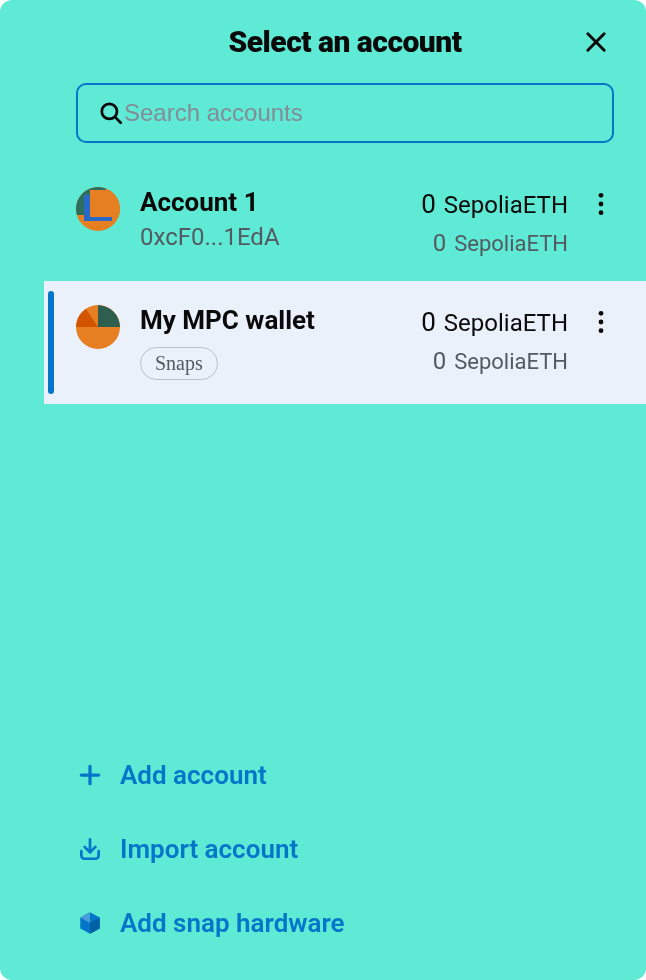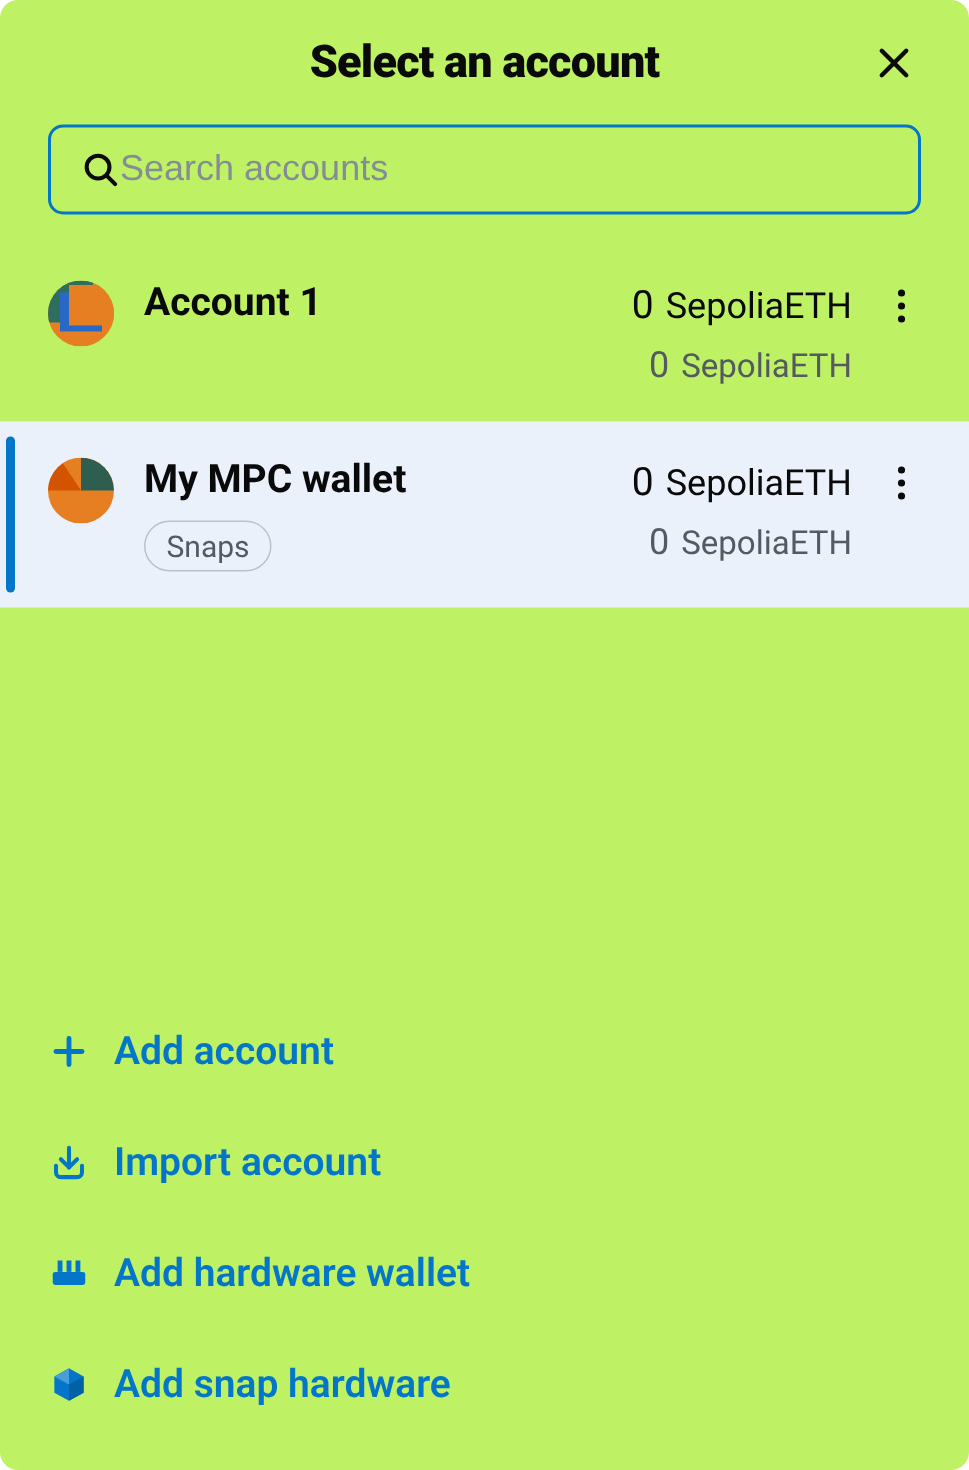--- a/index.html
+++ b/index.html
@@ -13,23 +13,24 @@
       background: #fff;
       width: 646px;
       height: 980px;
       overflow: hidden;
     }
     
     .modal {
       width: 100%;
       height: 100%;
       border-radius: 12px;
-      background: #bef264;
+      background: #5eead4;
       display: flex;
       flex-direction: column;
+      padding-left: 44px;
     }
     
     .header {
       display: flex;
       align-items: center;
       justify-content: center;
       padding: 24px 32px;
       position: relative;
     }
     
@@ -133,20 +134,21 @@
     .account-address {
       font-size: 24px;
       color: #535a61;
       font-weight: 400;
     }
     
     .account-badges {
       display: flex;
       gap: 8px;
       margin-top: 6px;
+      font-family: Liberation Serif, serif;
     }
     
     .badge {
       display: inline-block;
       padding: 4px 14px;
       border: 1.5px solid #bbc0c5;
       border-radius: 18px;
       font-size: 20px;
       color: #535a61;
       font-weight: 400;
@@ -256,20 +258,21 @@
       <div class="avatar">
         <svg width="44" height="44" viewBox="0 0 44 44">
           <rect width="44" height="44" fill="#e67e22"></rect>
           <polygon points="0,0 30,0 30,28 0,28" fill="#2d6e5f"></polygon>
           <polygon points="8,8 36,8 36,34 8,34" fill="#2868c7"></polygon>
           <polygon points="14,3 44,3 44,30 14,30" fill="#e67e22"></polygon>
         </svg>
       </div>
       <div class="account-info">
         <div class="account-name">Account 1</div>
+        <div class="account-address">0xcF0...1EdA</div>
       </div>
       <div class="account-balances">
         <div class="balance-line">
           <span class="balance-value">0</span>
           <span class="balance-currency">SepoliaETH</span>
         </div>
         <div class="balance-line">
           <span class="balance-value secondary">0</span>
           <span class="balance-currency secondary">SepoliaETH</span>
         </div>
@@ -334,31 +337,20 @@
       <span class="action-icon">
         <svg width="26" height="26" viewBox="0 0 24 24" fill="none" stroke="#0376c9" stroke-width="2.5" stroke-linecap="round" stroke-linejoin="round">
           <path d="M4 14 v4 a3 3 0 0 0 3 3 h10 a3 3 0 0 0 3 -3 v-4"></path>
           <polyline points="7 10 12 15 17 10"></polyline>
           <line x1="12" y1="15" x2="12" y2="3"></line>
         </svg>
       </span>
       <span>Import account</span>
     </div>
 
-    <div class="action-item">
-      <span class="action-icon">
-        <svg width="26" height="26" viewBox="0 0 24 24" fill="#0376c9">
-          <rect x="2" y="11" width="20" height="8" rx="1.5"></rect>
-          <rect x="5" y="4" width="3" height="7"></rect>
-          <rect x="10.5" y="4" width="3" height="7"></rect>
-          <rect x="16" y="4" width="3" height="7"></rect>
-        </svg>
-      </span>
-      <span>Add hardware wallet</span>
-    </div>
 
     <div class="action-item">
       <span class="action-icon">
         <svg width="26" height="26" viewBox="0 0 24 24" fill="#0376c9">
           <path d="M12 2 L21 7 L21 17 L12 22 L3 17 L3 7 Z"></path>
           <path d="M12 2 L12 12 L3 7 Z" fill="#4a9ed8"></path>
           <path d="M12 12 L21 7 L21 17 L12 22 Z" fill="#0260a4"></path>
         </svg>
       </span>
       <span>Add snap hardware</span>

